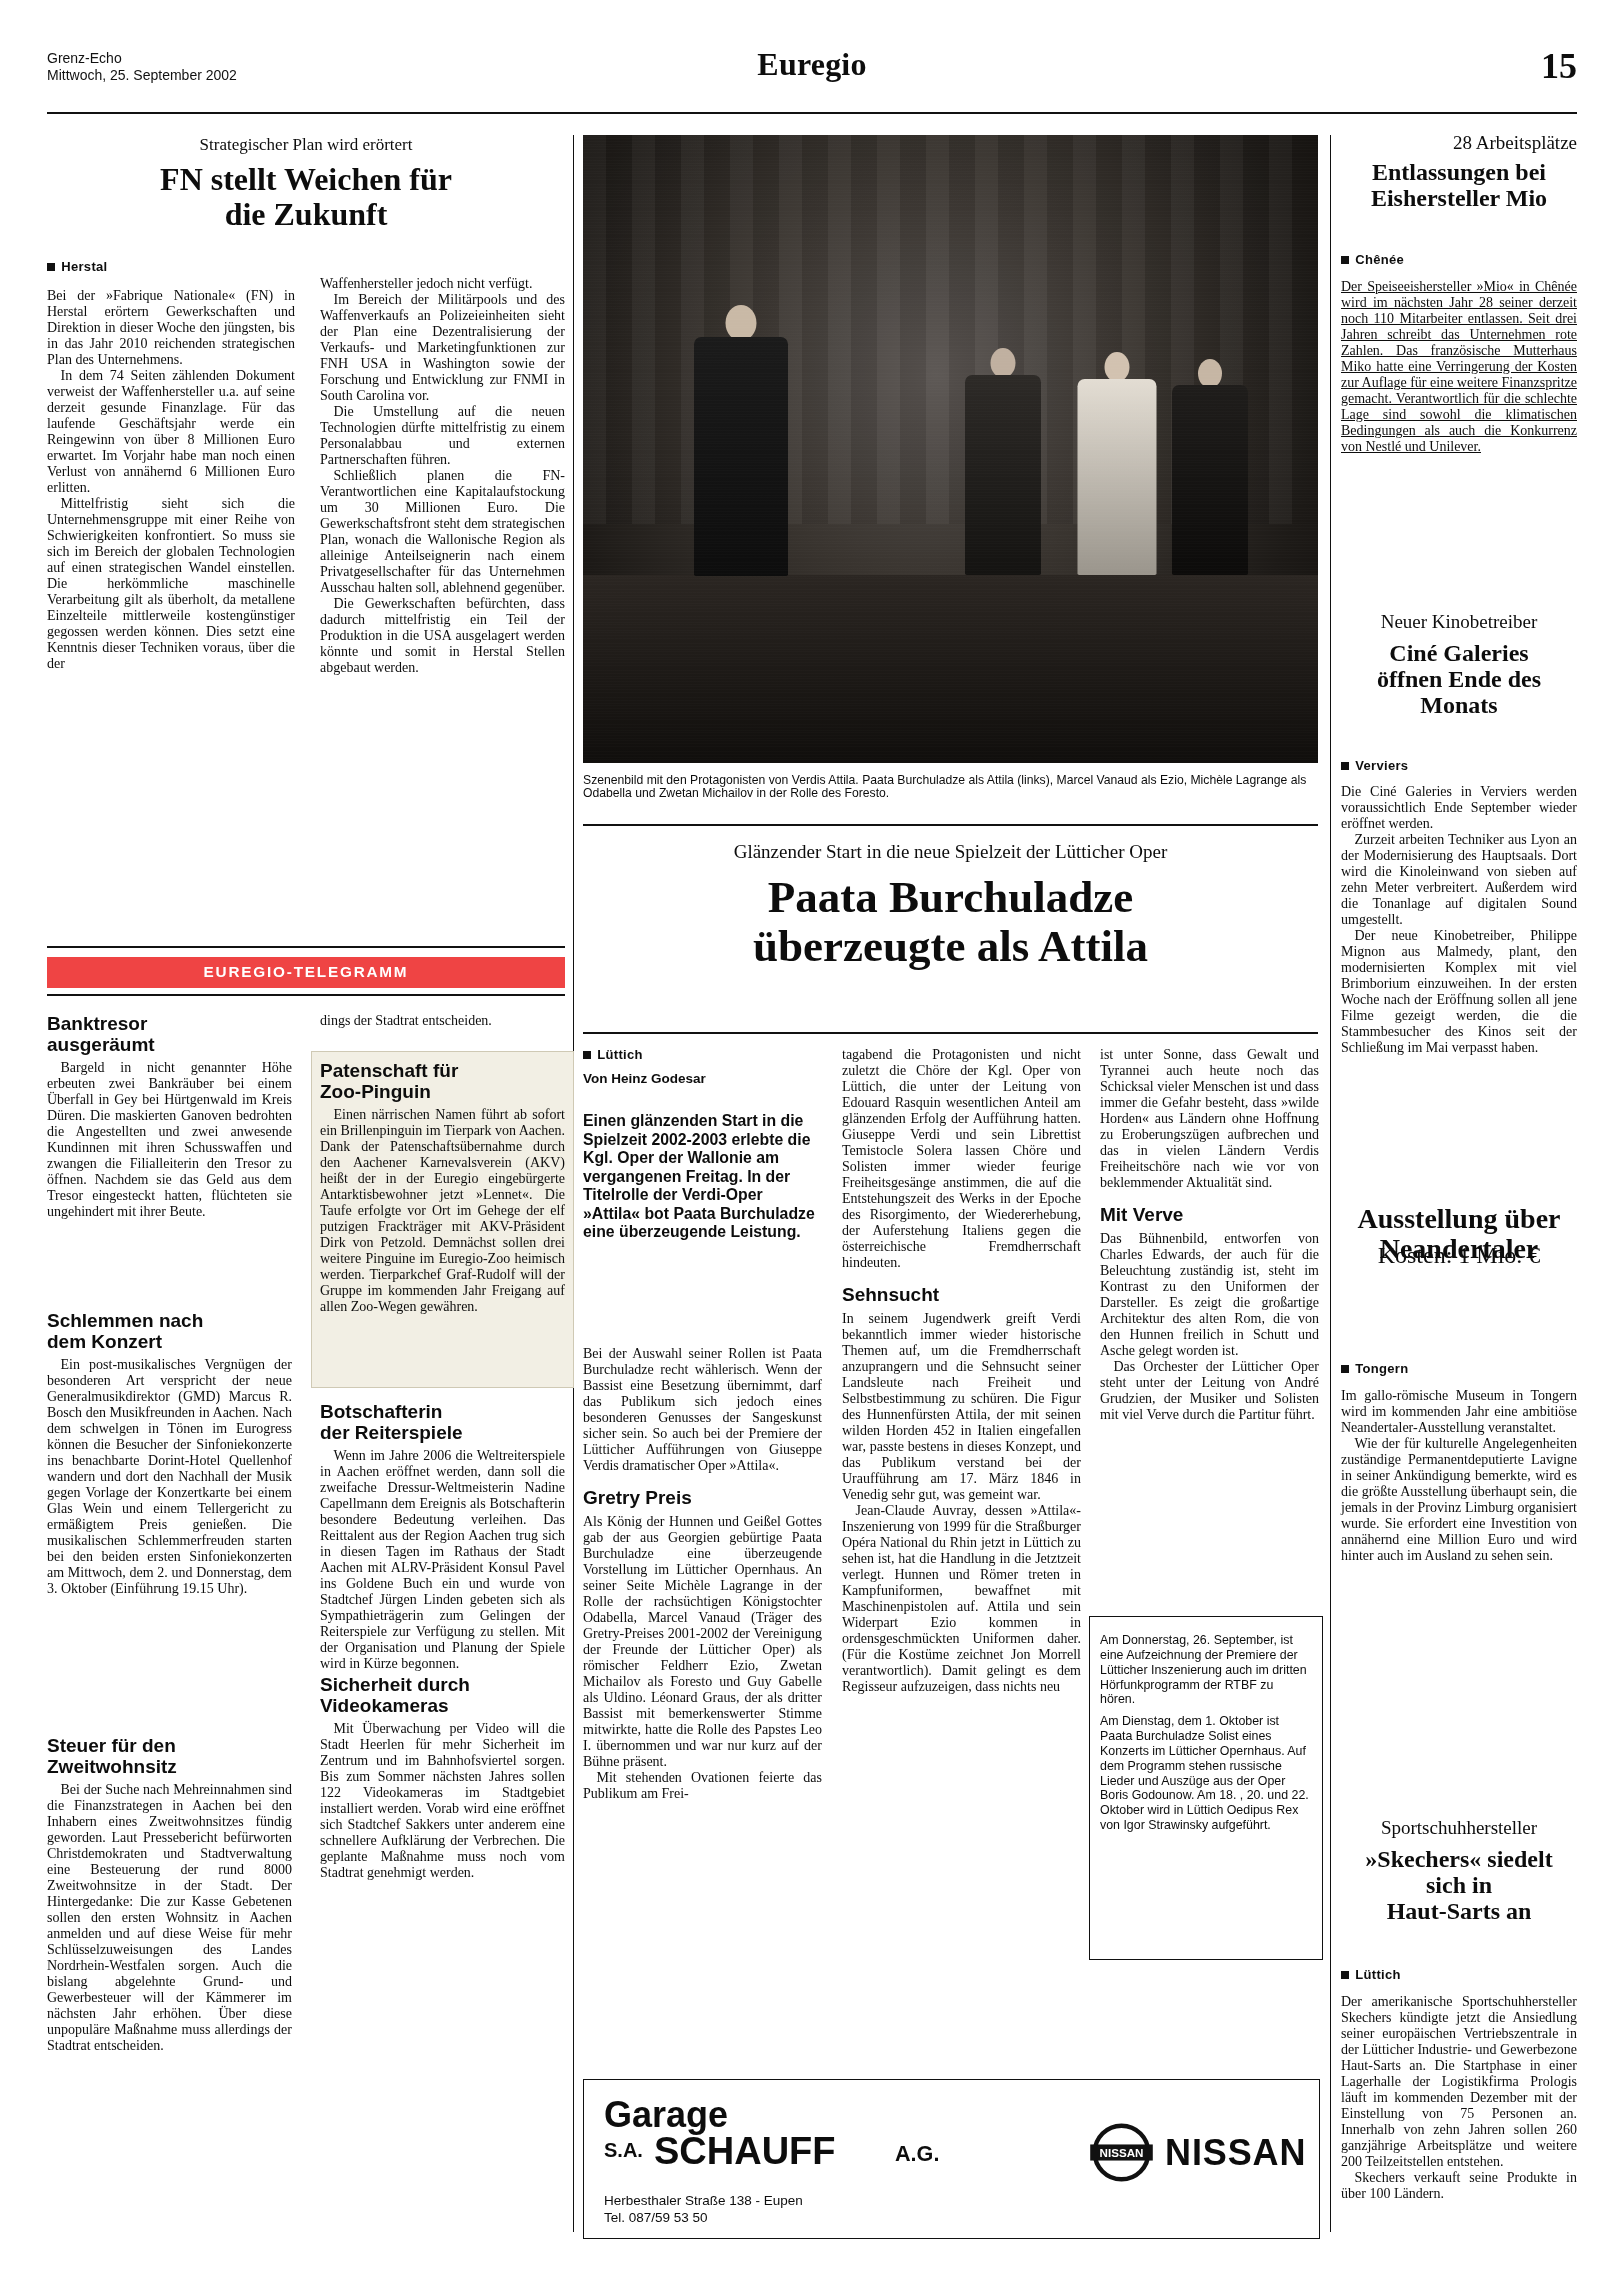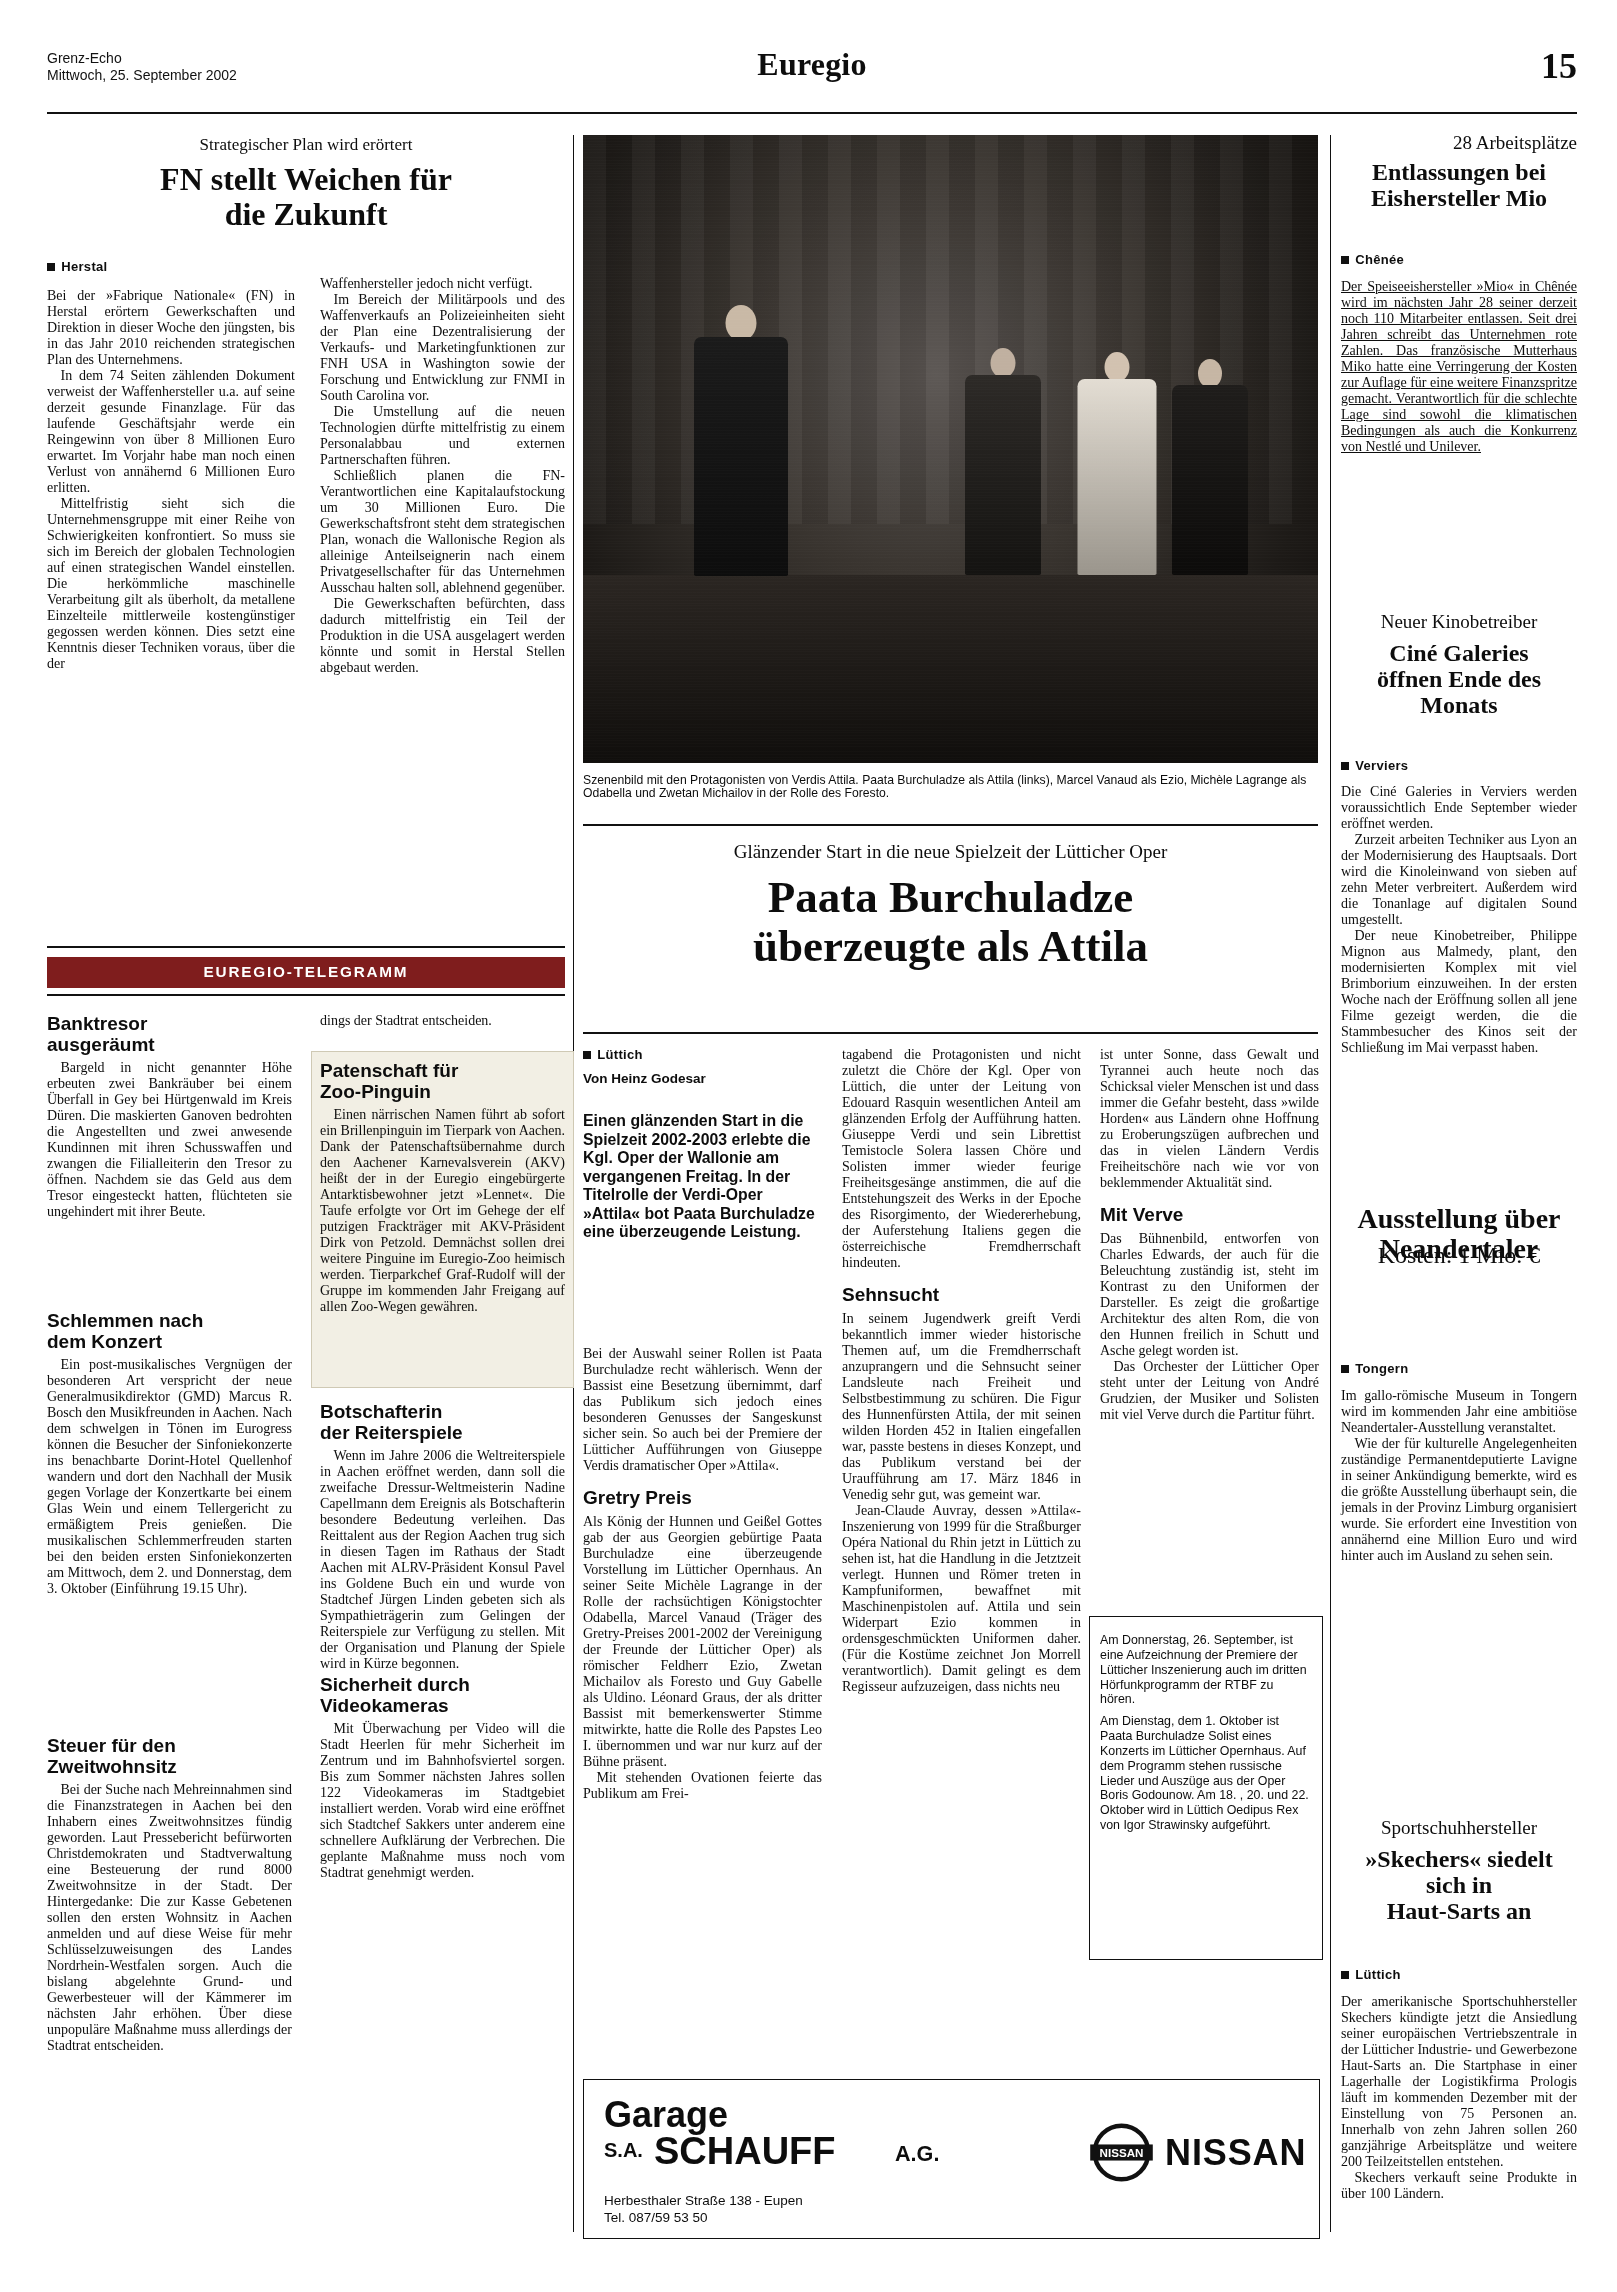--- a/index.html
+++ b/index.html
@@ -30,21 +30,21 @@
   .loc .sq{width:8px;height:8px;background:#111;display:inline-block;}
 
   
   #kicker-left{left:47px;top:137px;width:518px;}
   #headline-left{left:47px;top:162px;width:518px;font-size:32px;}
   #loc-herstal{left:47px;top:259px;width:252px;}
   #col-l1{left:47px;top:288px;width:248px;}
   #col-l2{left:320px;top:276px;width:245px;}
 
   
-  #telegramm{position:absolute;left:47px;top:957px;width:518px;height:31px;background:#7f1d1d;text-decoration:underline;}
+  #telegramm{position:absolute;left:47px;top:957px;width:518px;height:31px;background:#ef4444;text-decoration:underline;}
   #telegramm .tg-txt{position:absolute;left:0;right:0;top:6.3px;text-align:center;color:#fff;font-family:"Liberation Sans",sans-serif;font-weight:bold;font-size:15.3px;letter-spacing:1.8px;}
   #tg-rule-top{position:absolute;left:47px;top:946px;width:518px;height:1.8px;background:#111;}
   #tg-rule-bot{position:absolute;left:47px;top:994px;width:518px;height:1.8px;background:#111;}
 
   .sub-h{font-family:"Liberation Sans",sans-serif;font-weight:bold;font-size:19px;line-height:21px;}
 
   #box-bank{left:47px;top:1013px;width:245px;}
   #box-schlemmen{left:47px;top:1310px;width:245px;}
   #box-steuer{left:47px;top:1735px;width:245px;}
   #col-l3top{left:320px;top:1013px;width:245px;}

